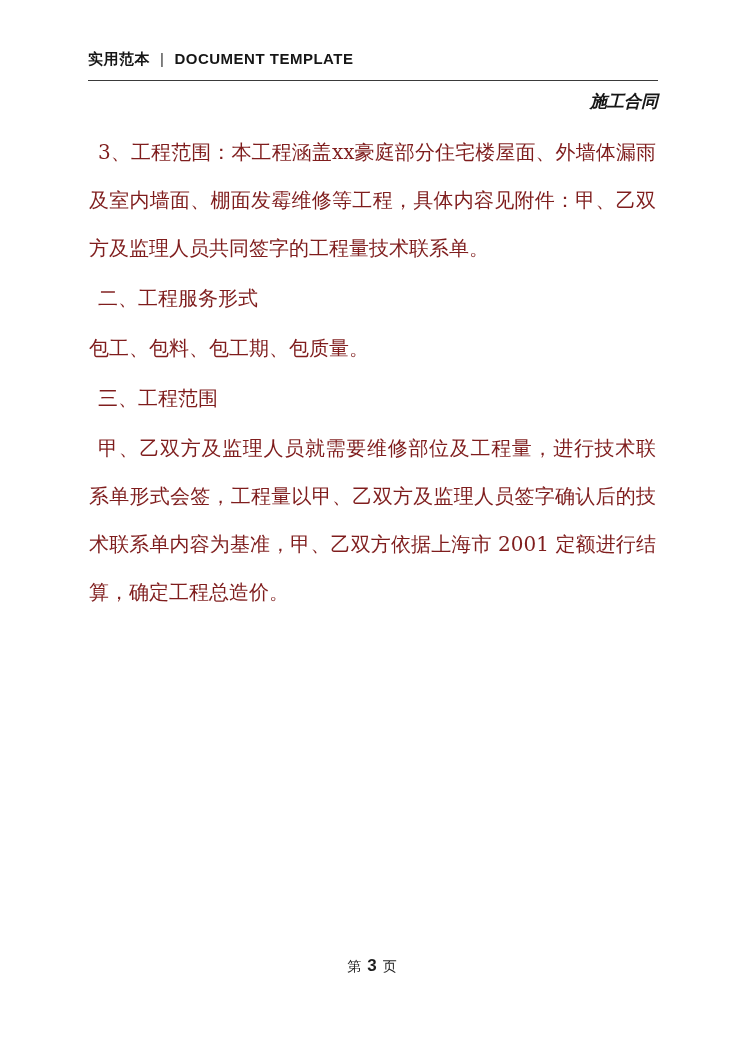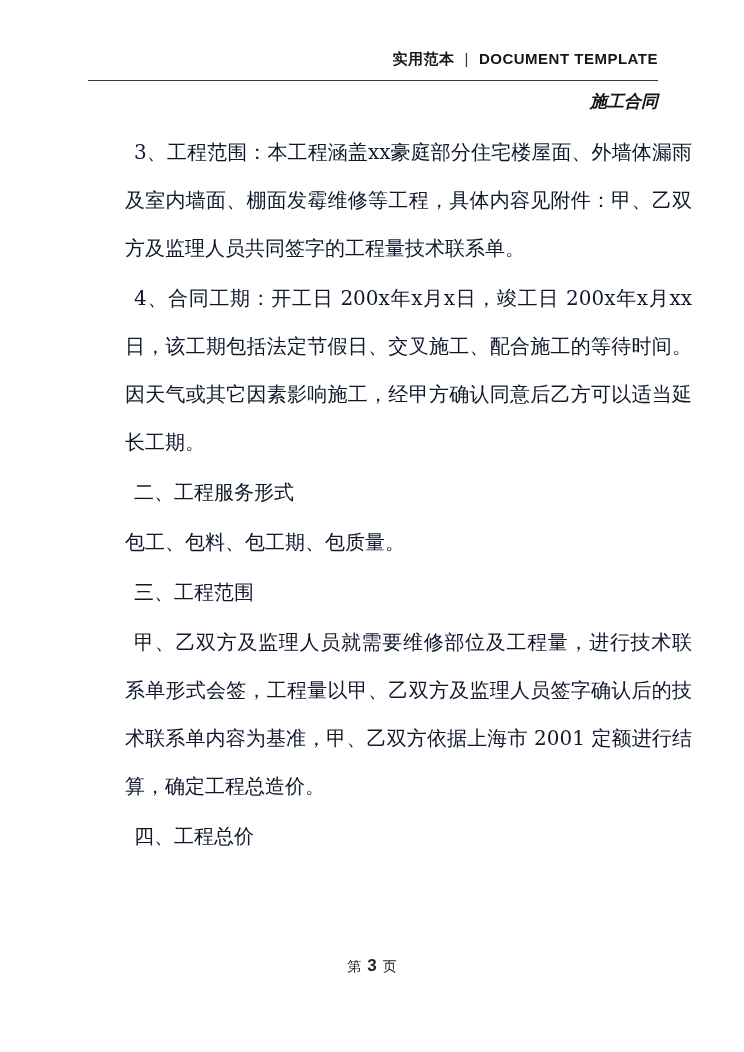--- a/index.html
+++ b/index.html
@@ -10,21 +10,21 @@
     background: #ffffff;
     overflow: hidden;
     font-family: "DejaVu Serif", "Liberation Serif", serif;
     color: #1e1e1e;
   }
   .header {
     position: absolute;
     left: 88px;
     right: 86px;
     top: 50px;
-    text-align: right;
+    text-align: left;
     font-family: "Liberation Sans", sans-serif;
     font-weight: bold;
     font-size: 15px;
     color: #161616;
     letter-spacing: 0.5px;
     white-space: nowrap;
   }
   .header .sep { margin: 0 10px; font-weight: normal; color: #333333; }
   .header-rule {
     position: absolute;
@@ -47,22 +47,21 @@
     font-style: italic;
   }
   .body-text {
     position: absolute;
     left: 89px;
     top: 128px;
     width: 567px;
     font-size: 20px;
     line-height: 48px;
     text-align: justify;
-    color: #0f172a;
-    margin-left: 36px;
+    color: #7f1d1d;
   }
   .body-text p { margin: 0 0 2px 0; }
   .body-text p.indent { text-indent: 9px; }
   .footer {
     position: absolute;
     left: 0;
     right: 0;
     top: 956px;
     text-align: center;
     font-size: 14px;
@@ -83,25 +82,23 @@
   <div class="header">
     <span>实用范本</span><span class="sep">|</span><span>DOCUMENT TEMPLATE</span>
   </div>
 
   <div class="header-rule"></div>
 
   <div class="doc-title">施工合同</div>
 
   <div class="body-text">
     <p class="indent">3、工程范围：本工程涵盖xx豪庭部分住宅楼屋面、外墙体漏雨及室内墙面、棚面发霉维修等工程，具体内容见附件：甲、乙双方及监理人员共同签字的工程量技术联系单。</p>
-    <p class="indent">4、合同工期：开工日 200x年x月x日，竣工日 200x年x月xx日，该工期包括法定节假日、交叉施工、配合施工的等待时间。因天气或其它因素影响施工，经甲方确认同意后乙方可以适当延长工期。</p>
     <p class="indent">二、工程服务形式</p>
     <p>包工、包料、包工期、包质量。</p>
     <p class="indent">三、工程范围</p>
     <p class="indent">甲、乙双方及监理人员就需要维修部位及工程量，进行技术联系单形式会签，工程量以甲、乙双方及监理人员签字确认后的技术联系单内容为基准，甲、乙双方依据上海市 2001 定额进行结算，确定工程总造价。</p>
-    <p class="indent">四、工程总价</p>
   </div>
 
   <div class="footer">
     <span>第</span><span class="page-num">3</span><span>页</span>
   </div>
 
 </div>
 
 </body></html>

